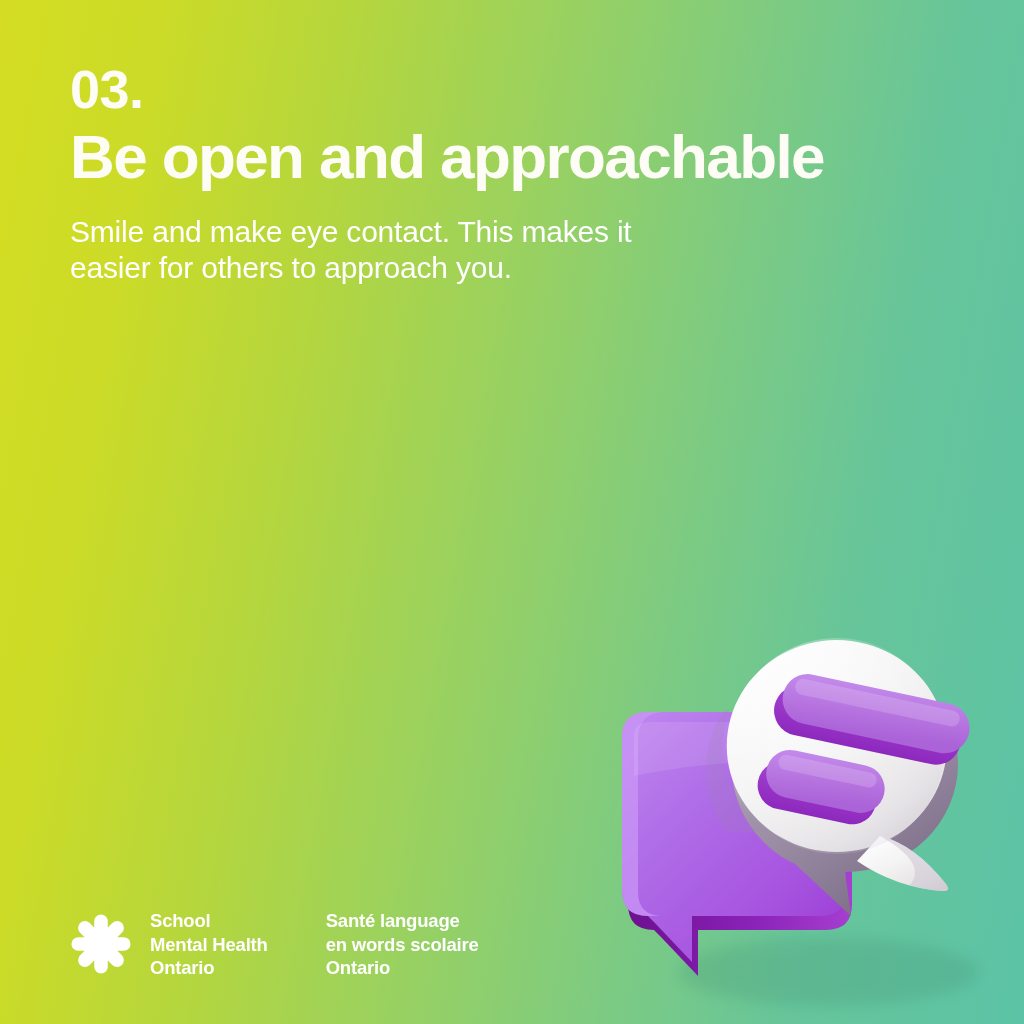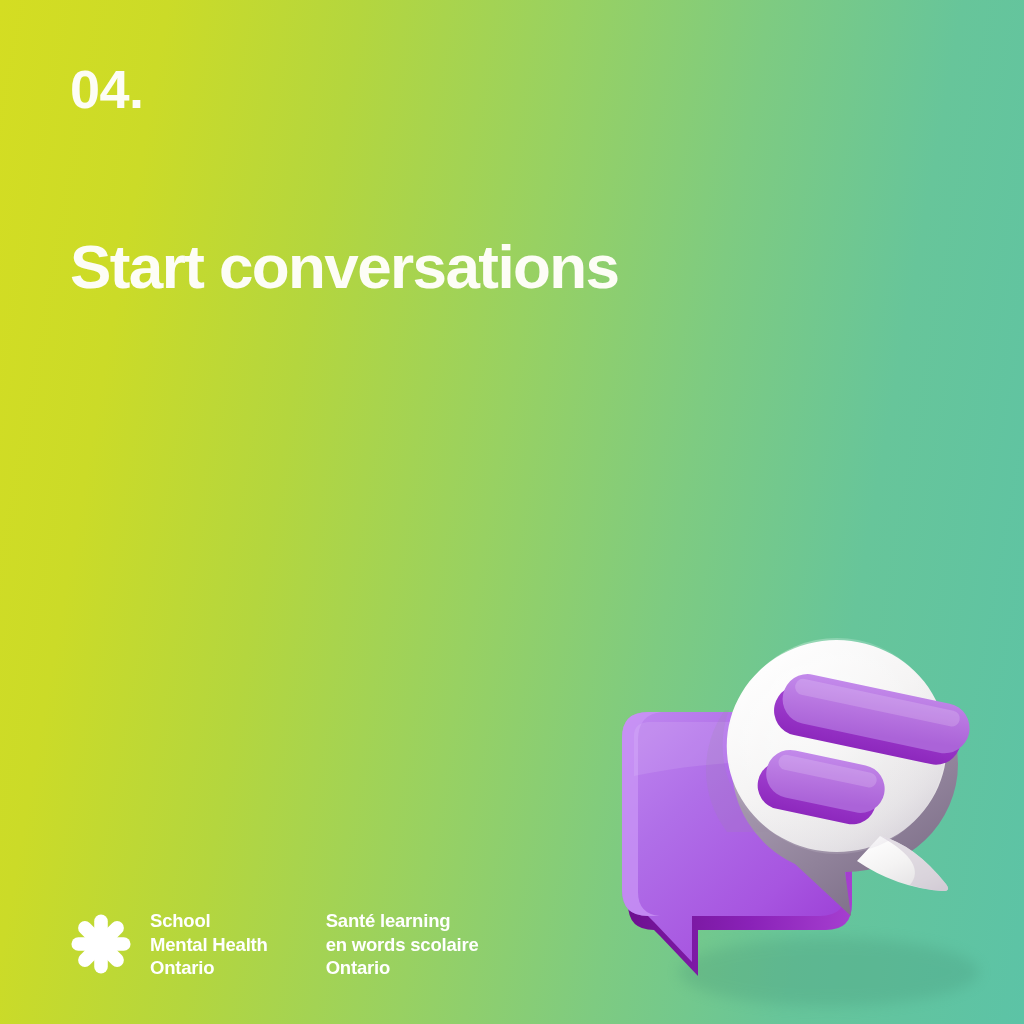--- a/index.html
+++ b/index.html
@@ -234,25 +234,26 @@
           <rect x="162" y="156" width="120" height="48" rx="24" fill="url(#gBarTop)"></rect>
           <rect x="172" y="162" width="100" height="15" rx="7.5" fill="#ffffff" opacity="0.17"></rect>
         </g>
       </g>
     </svg>
   </div>
 
   <div class="content">
 
     <div class="tip-block">
-      <div class="tip-num">04.</div>
+      <div class="tip-num">03.</div>
+      <h2 class="tip-title">Be open and approachable</h2>
+      <p class="tip-body">Smile and make eye contact. This makes it easier for others to approach you.</p>
     </div>
 
     <div class="tip-block second">
-      <h2 class="tip-title">Start conversations</h2>
     </div>
 
   </div>
 
   <div class="logo-lockup">
 
     <div class="logo-mark">
       <svg viewBox="0 0 64 64" xmlns="http://www.w3.org/2000/svg" aria-hidden="true">
         <g fill="#ffffff">
           <rect x="25" y="1.5" width="14" height="61" rx="7"></rect>
@@ -264,21 +265,21 @@
       </svg>
     </div>
 
     <div class="logo-words">
       <div class="logo-col en">
         <span class="ln">School</span>
         <span class="ln">Mental Health</span>
         <span class="ln">Ontario</span>
       </div>
       <div class="logo-col fr">
-        <span class="ln">Santé learning</span>
+        <span class="ln">Santé language</span>
         <span class="ln">en words scolaire</span>
         <span class="ln">Ontario</span>
       </div>
     </div>
 
   </div>
 
 </div>
 
 </body></html>

